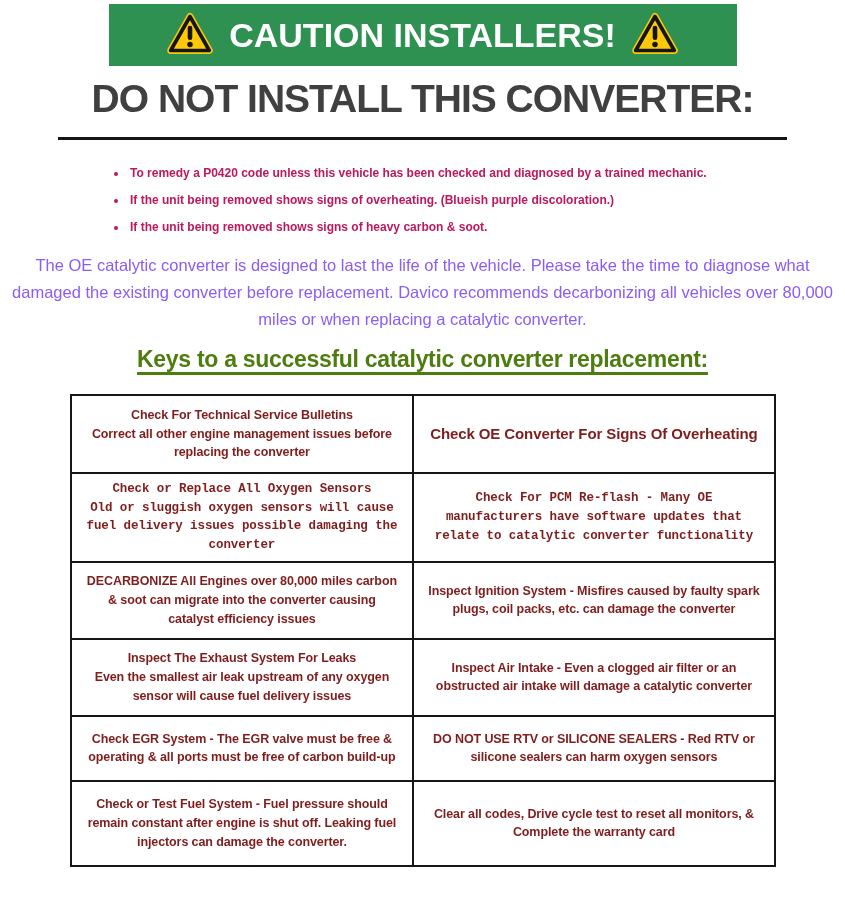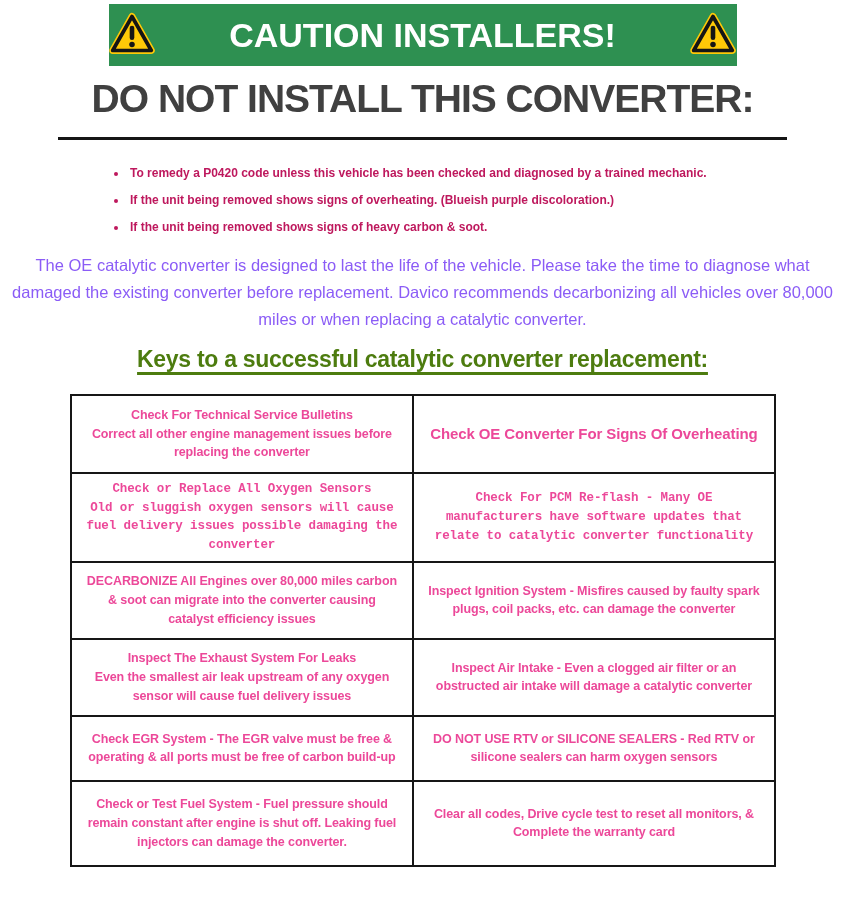--- a/index.html
+++ b/index.html
@@ -12,21 +12,21 @@
   body{
     width:845px;height:919px;overflow:hidden;
     font-family:"Liberation Sans",sans-serif;color:var(--ink);
   }
   .page{width:845px;height:919px;position:relative;background:#fff;}
 
   
   .banner{
     width:628px;height:62px;margin:4px auto 0;
     background:var(--banner-green);
-    display:flex;align-items:center;justify-content:space-between;gap:16px;
+    display:flex;align-items:center;justify-content:center;gap:16px;
   }
   .banner-title{
     color:#fff;font-weight:bold;font-size:34px;letter-spacing:0;
     white-space:nowrap;
   }
   .warn-svg{display:block;}
 
   
   .main-heading{
     margin-top:13px;text-align:center;
@@ -63,21 +63,21 @@
 
   
   table.keys-table{
     width:706px;margin:21px auto 0;border-collapse:collapse;
     table-layout:fixed;
   }
   .keys-table td{
     border:2px solid #161616;
     text-align:center;vertical-align:middle;
     font-weight:bold;font-size:12.5px;line-height:1.5;
-    letter-spacing:-0.1px;color:#ec4899;
+    letter-spacing:-0.1px;color:#7f1d1d;
     padding:6px 12px;white-space:pre-line;
   }
   .keys-table .cell-lg{font-size:15px;}
   .col-left{width:48.7%;}
   .col-right{width:51.3%;}
   tr.r1{height:78px;} tr.r2{height:62px;font-family:Liberation Mono, monospace;} tr.r3{height:77px;}
   tr.r4{height:77px;} tr.r5{height:65px;} tr.r6{height:85px;}
 </style>
 </head>
 <body>

